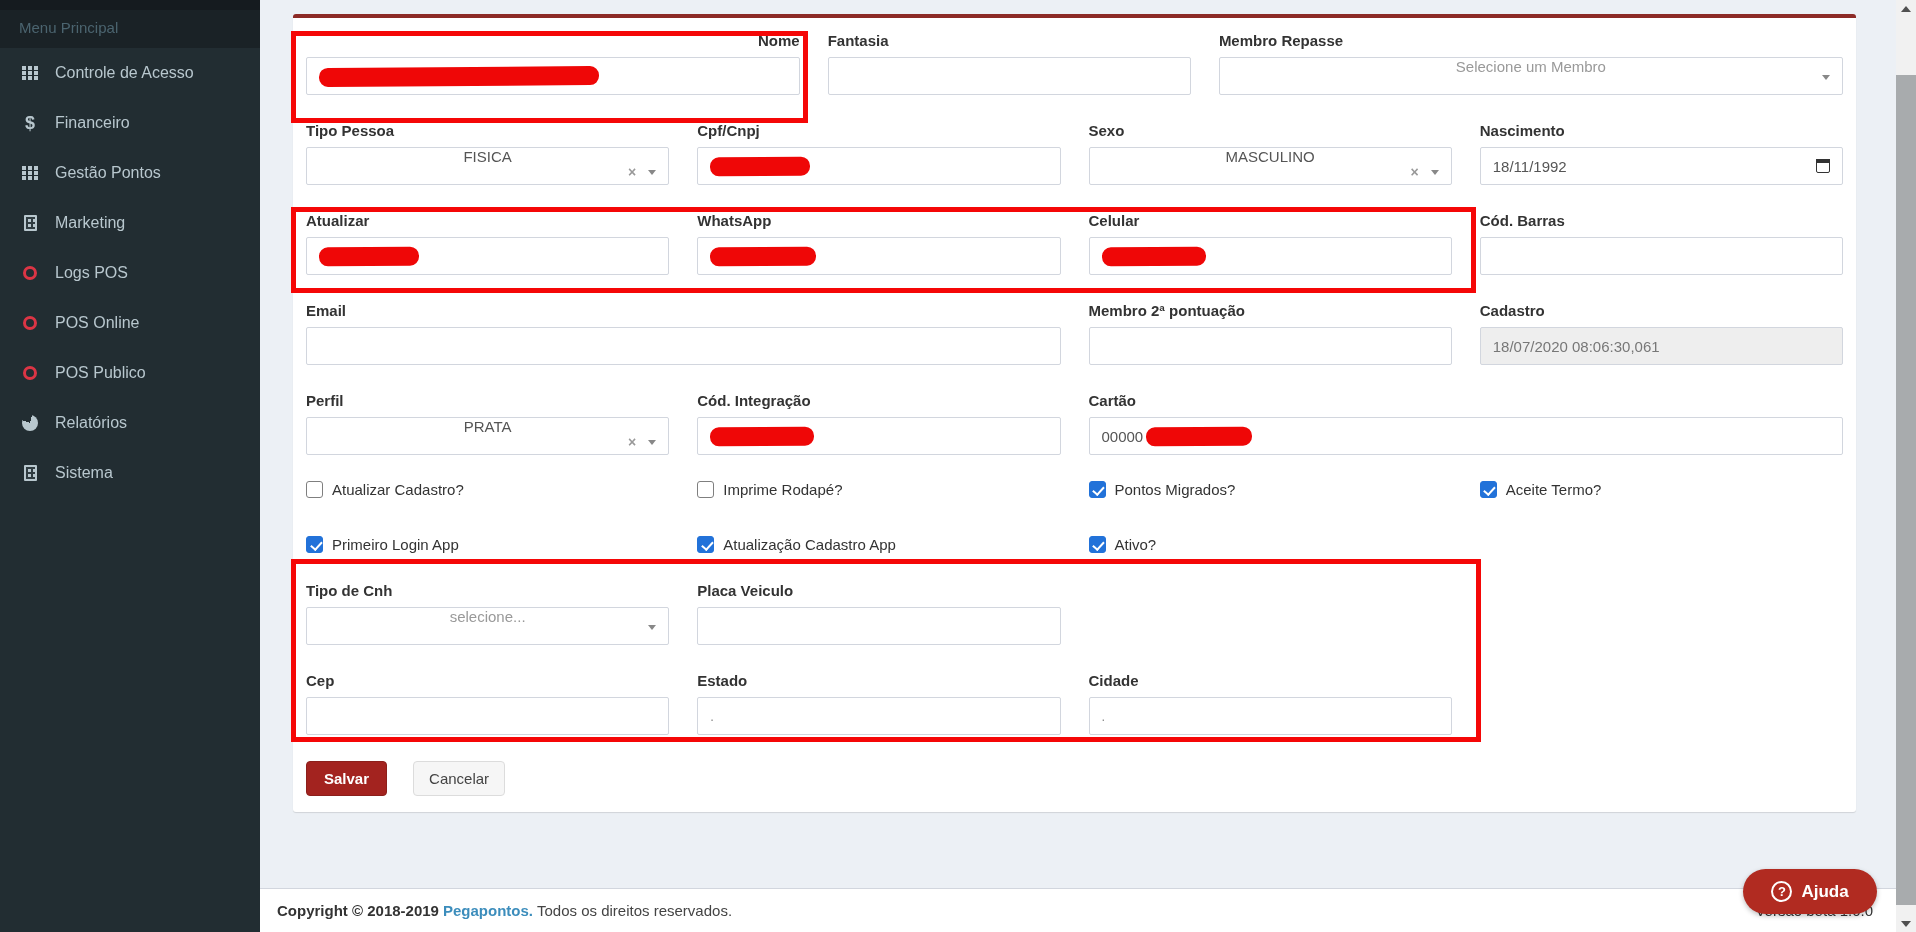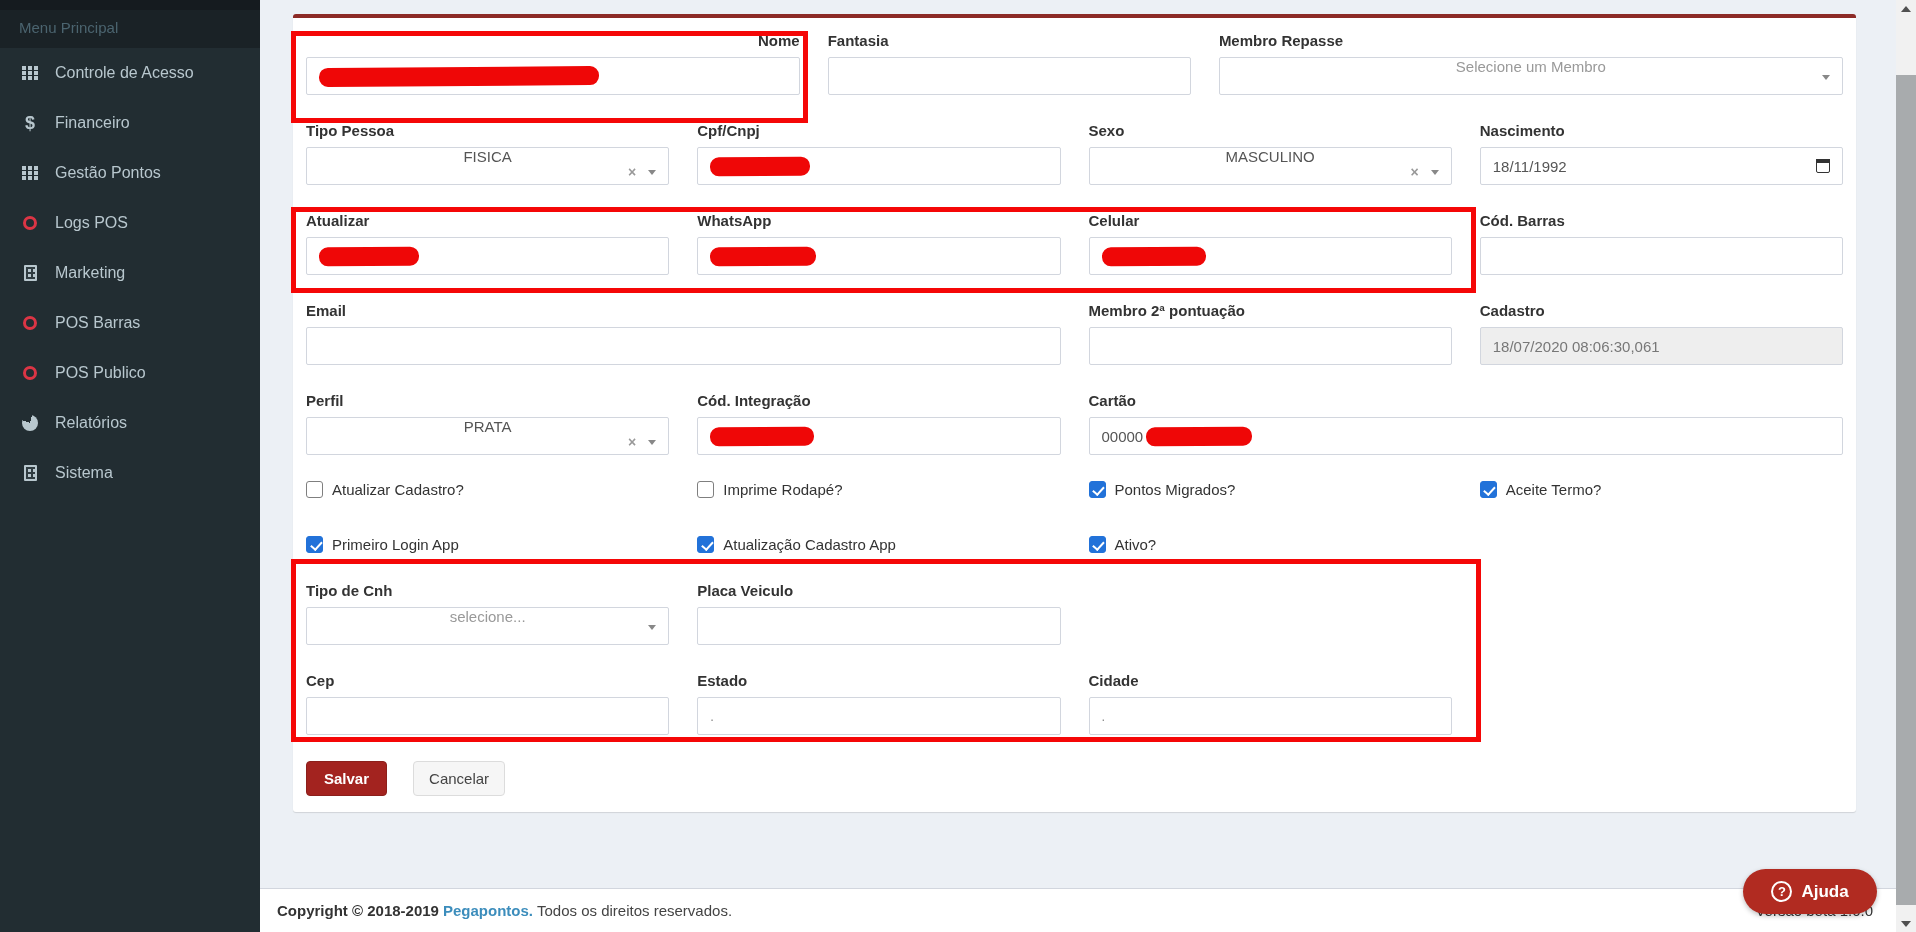--- a/index.html
+++ b/index.html
@@ -121,35 +121,35 @@
         <span>Financeiro</span>
       </div>
       <div class="sb-item">
         <span class="ic">
             <span class="i-grid"></span>
           </span>
         <span>Gestão Pontos</span>
       </div>
       <div class="sb-item">
         <span class="ic">
+            <span class="i-building"></span>
+          </span>
+        <span>Marketing</span>
+      </div>
+      <div class="sb-item">
+        <span class="ic">
             <span class="i-circle"></span>
           </span>
         <span>Logs POS</span>
       </div>
       <div class="sb-item">
         <span class="ic">
-            <span class="i-building"></span>
-          </span>
-        <span>Marketing</span>
-      </div>
-      <div class="sb-item">
-        <span class="ic">
             <span class="i-circle"></span>
           </span>
-        <span>POS Barras</span>
+        <span>POS Online</span>
       </div>
       <div class="sb-item">
         <span class="ic">
             <span class="i-circle"></span>
           </span>
         <span>POS Publico</span>
       </div>
       <div class="sb-item">
         <span class="ic">
             <span class="i-pie"></span>

